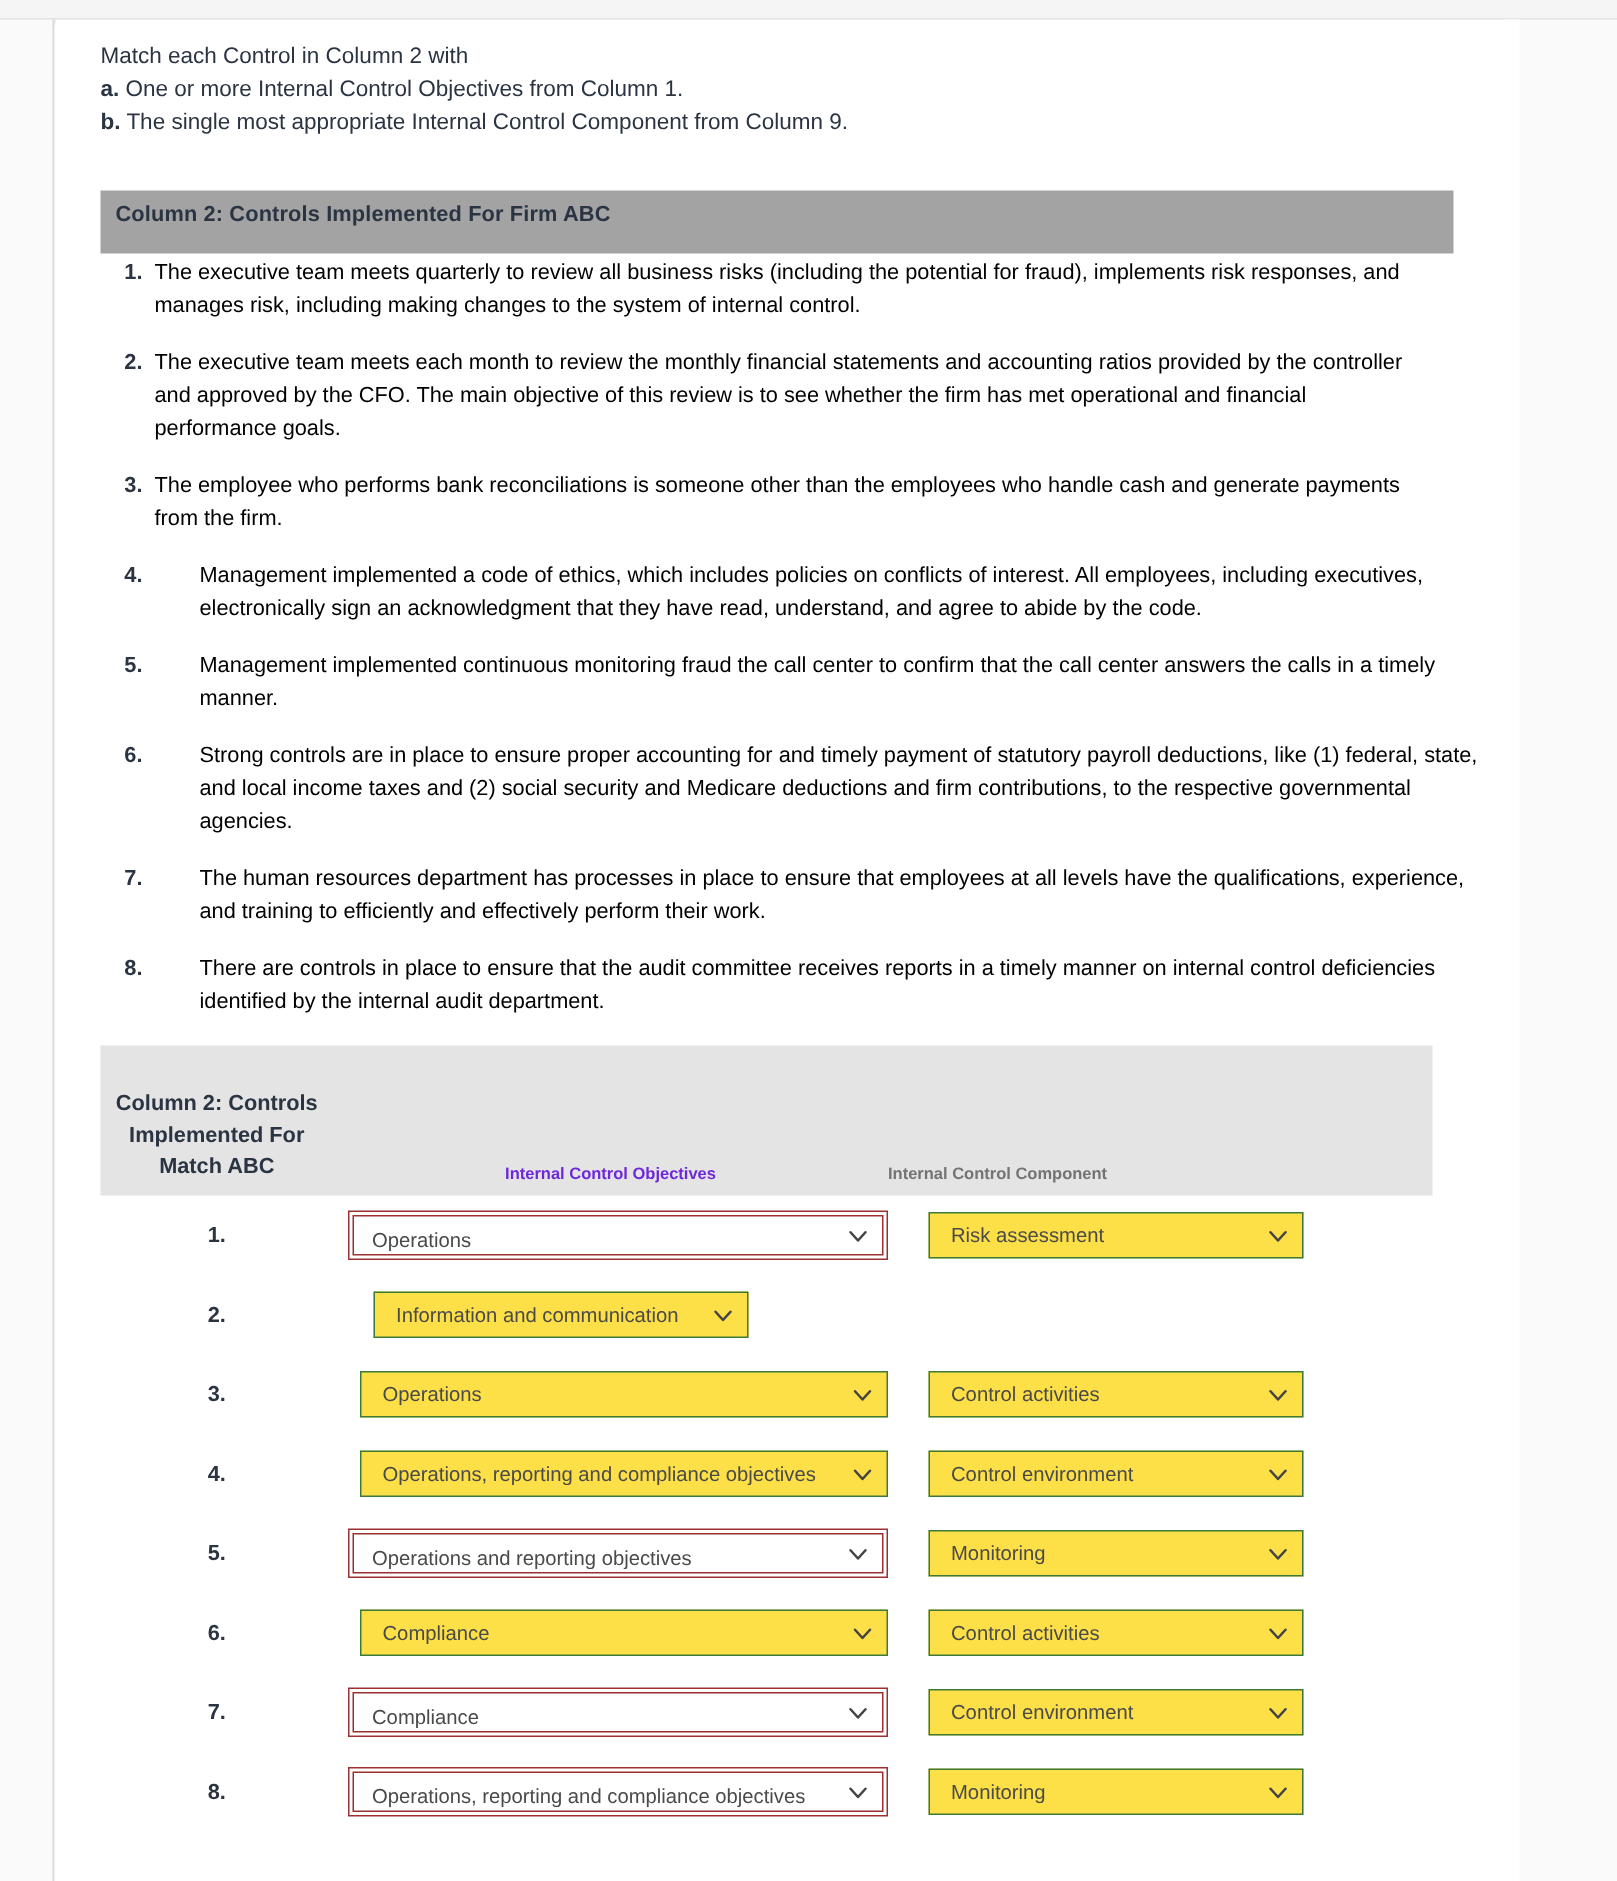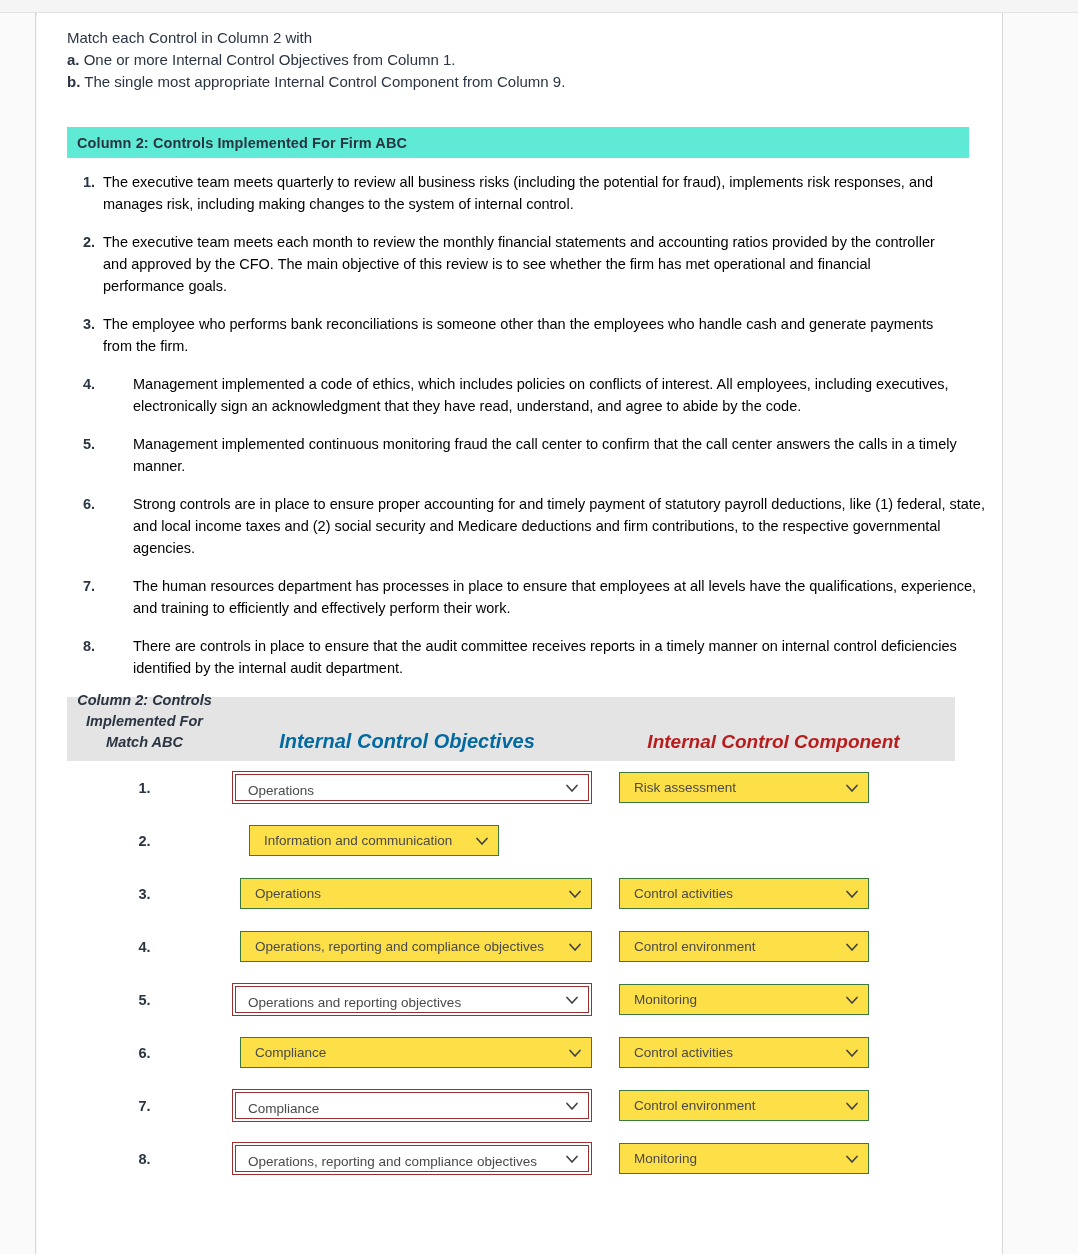--- a/index.html
+++ b/index.html
@@ -49,20 +49,21 @@
     border-left: 1px solid #d8d8da;
     box-sizing: border-box;
   }
   #page {
     position: absolute;
     top: 13px;
     left: 37px;
     width: 965px;
     height: 1241px;
     background: #ffffff;
+    padding-left: 11px;
   }
 
   
   .intro {
     position: absolute;
     left: 30px;
     top: 14px;
     width: 900px;
     color: #2b3442;
     font-size: 15px;
@@ -70,22 +71,22 @@
   }
   .intro .line { white-space: nowrap; }
   .intro b { font-weight: 700; }
 
   
   .sectionbar {
     position: absolute;
     left: 30px;
     top: 114px;
     width: 902px;
-    height: 31px;
-    background: #5eead4;
+    height: 42px;
+    background: #a3a3a3;
     box-sizing: border-box;
   }
   .sectionbar-title {
     position: absolute;
     left: 10px;
     top: 8px;
     font-size: 14.5px;
     font-weight: 700;
     color: #2b3442;
     letter-spacing: .1px;
@@ -124,51 +125,49 @@
   
   .mtable {
     position: absolute;
     left: 30px;
     top: 684px;
     width: 888px;
   }
   .mhead {
     display: flex;
     background: #e4e4e4;
-    height: 64px;
+    height: 100px;
     align-items: flex-end;
-    font-style: italic;
   }
   .mhead .h-num {
     width: 155px;
     flex: 0 0 155px;
     text-align: center;
     font-size: 14.5px;
     font-weight: 700;
     color: #2b3442;
     line-height: 21px;
     padding-bottom: 8px;
     box-sizing: border-box;
   }
   .mhead .h-obj {
     width: 370px;
     flex: 0 0 370px;
     text-align: center;
-    font-size: 20px;
-    font-weight: 700;
-    color: #0369a1;
+    font-size: 11px;
+    font-weight: 700;
+    color: #6d28d9;
     padding-bottom: 8px;
     box-sizing: border-box;
   }
   .mhead .h-comp {
     flex: 1 1 auto;
-    text-align: center;
-    font-size: 19px;
-    font-weight: 700;
-    color: #b91c1c;
+    font-size: 11px;
+    font-weight: 700;
+    color: #737373;
     padding-bottom: 8px;
     box-sizing: border-box;
   }
   .h-num .hl { display: block; }
 
   .mrow {
     display: flex;
     align-items: center;
     height: 53px;
   }

